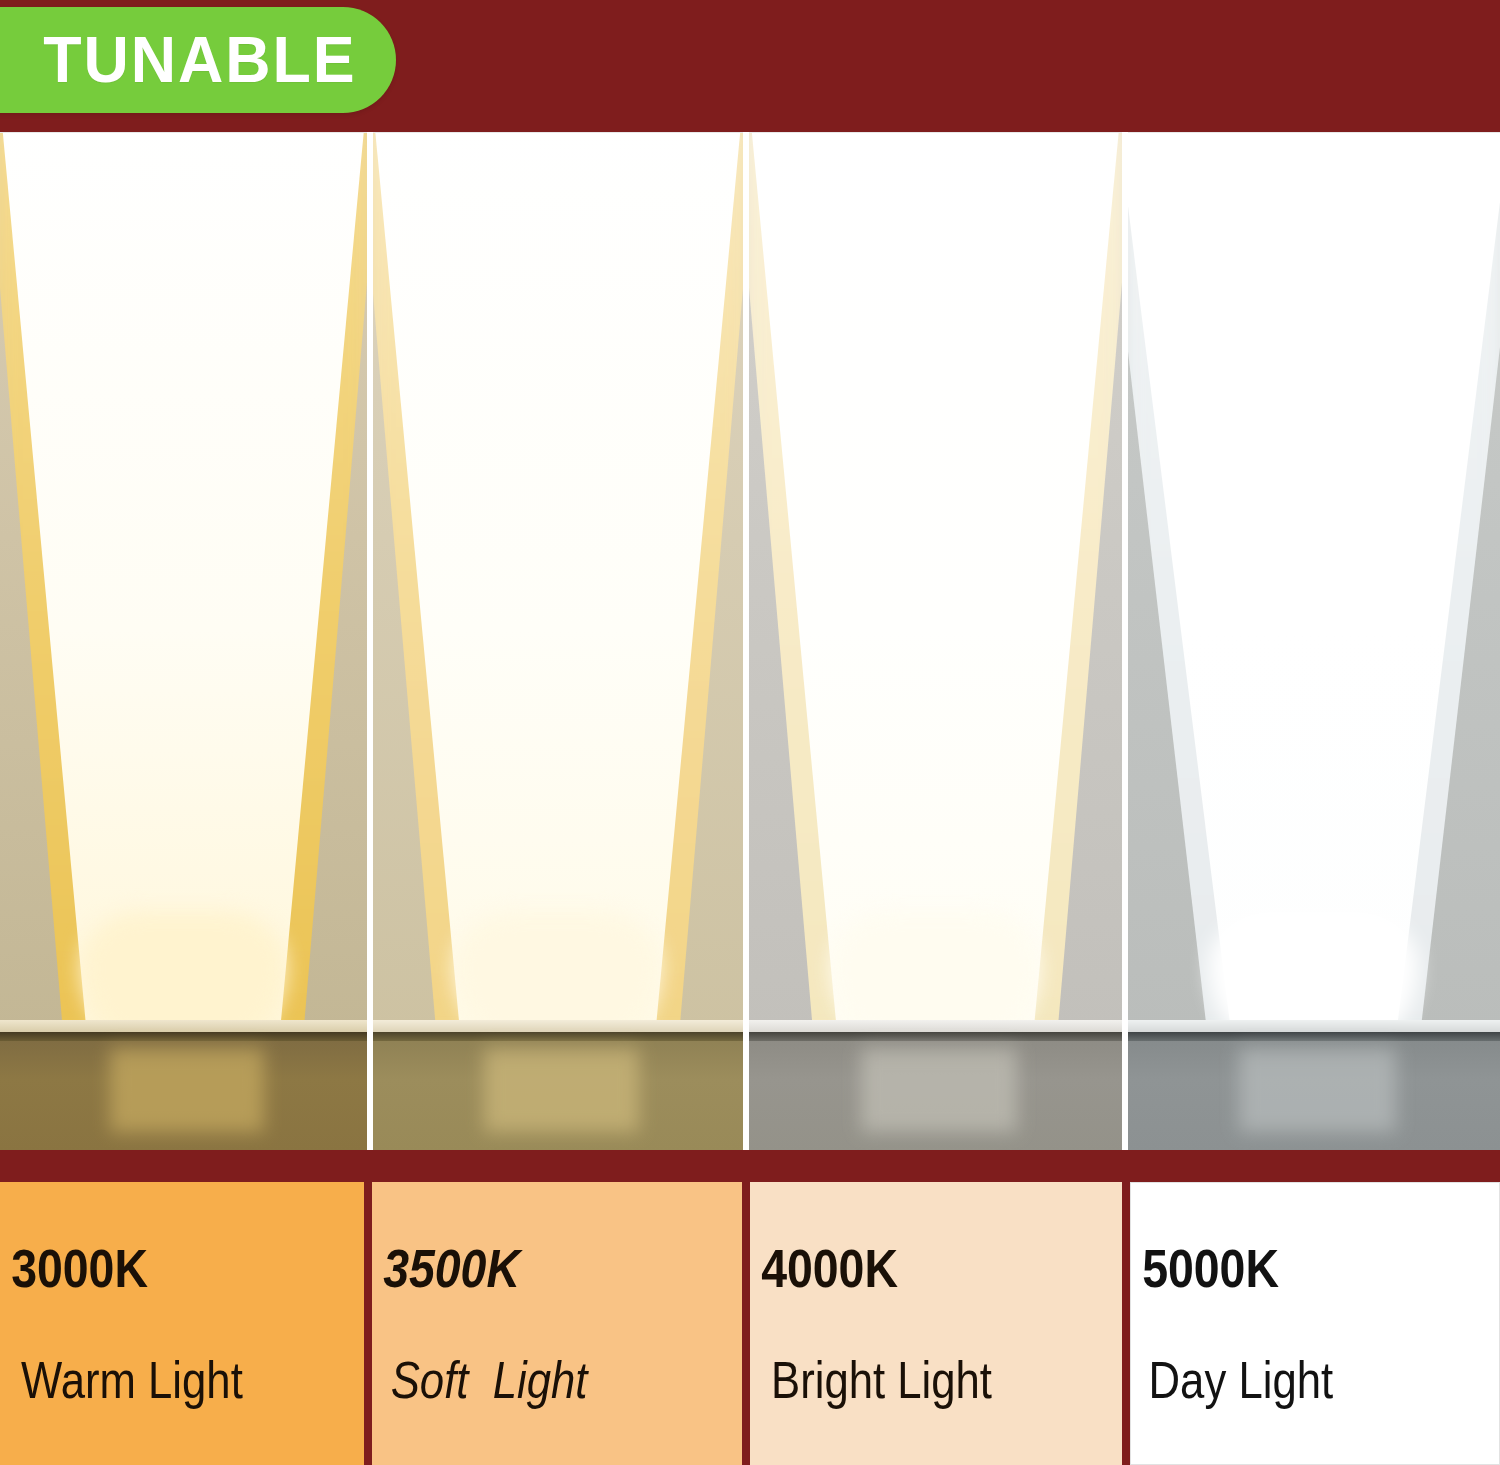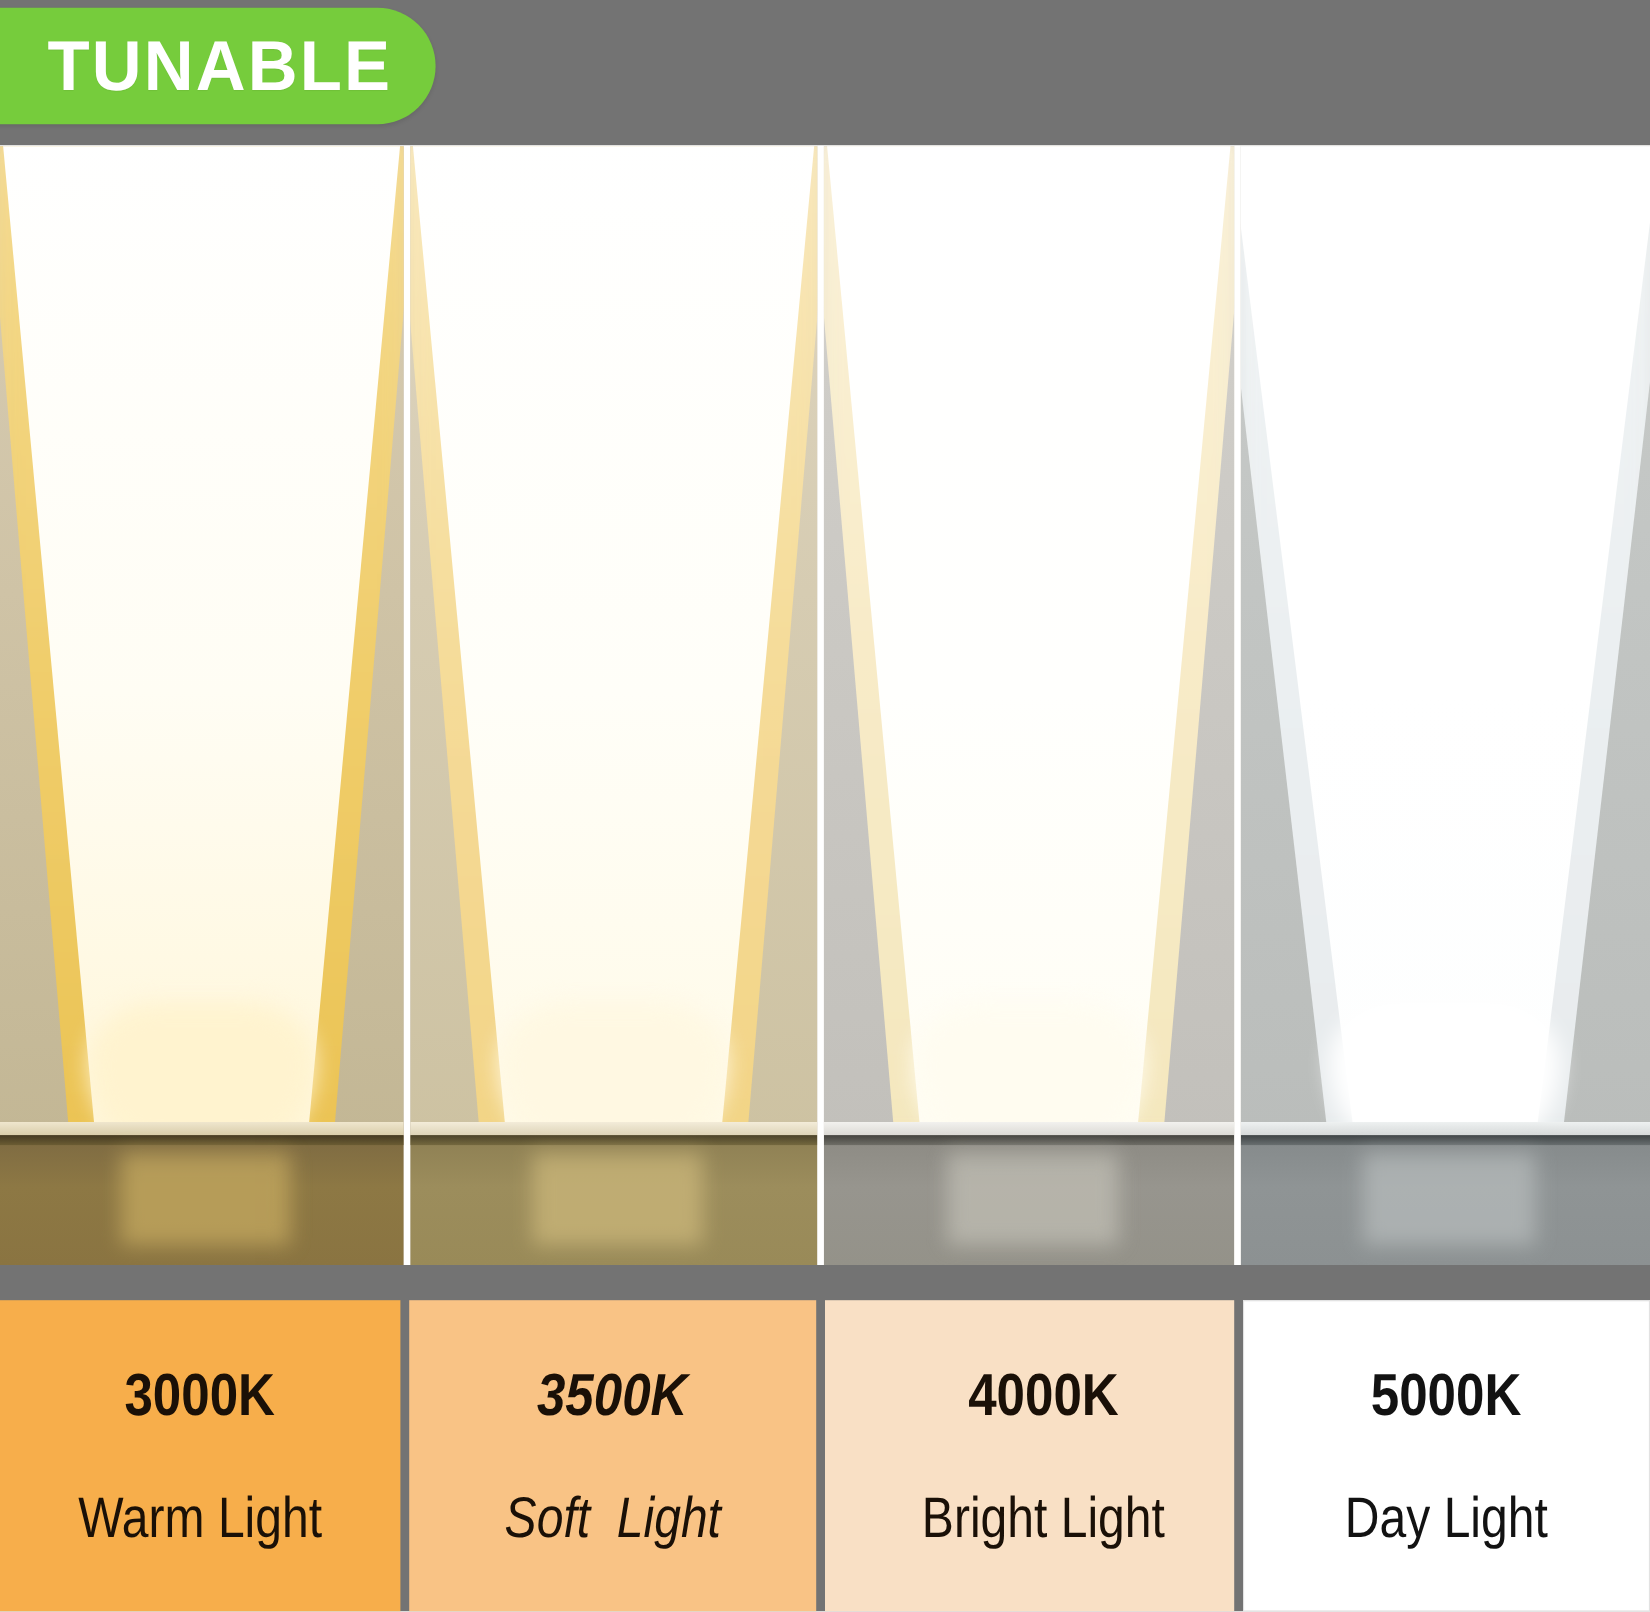--- a/index.html
+++ b/index.html
@@ -8,21 +8,21 @@
     height: 1465px;
     background: #ffffff;
     font-family: "Liberation Sans", sans-serif;
     overflow: hidden;
   }
 
   #stage {
     position: relative;
     width: 1500px;
     height: 1465px;
-    background: #737373;
+    background: #7f1d1d;
   }
 
   
   #tunable-badge {
     position: absolute;
     left: -30px;
     top: 7px;
     width: 426px;
     height: 106px;
     background: #76cc3c;
@@ -183,21 +183,21 @@
     top: 1182px;
     width: 1500px;
     height: 283px;
     display: flex;
   }
   .swatch {
     position: relative;
     height: 283px;
     display: flex;
     flex-direction: column;
-    align-items: center;
+    align-items: flex-start;
     justify-content: center;
     gap: 32px;
   }
   .s1 { width: 364px; margin-right: 8px; }
   .s2 { width: 370px; margin-right: 8px; }
   .s3 { width: 372px; margin-right: 8px; }
   .s4 { width: 370px; }
 
   .swatch-temp {
     font-size: 54px;
@@ -298,21 +298,21 @@
     <div class="swatch s1" style="background:#F7AE4B;">
       <div class="swatch-temp">3000K</div>
       <div class="swatch-desc">Warm Light</div>
     </div>
 
     <div class="swatch s2" style="background:#F9C385;font-style:italic;">
       <div class="swatch-temp">3500K</div>
       <div class="swatch-desc">Soft  Light</div>
     </div>
 
-    <div class="swatch s3" style="background:#F9E0C5;padding-left:25px;">
+    <div class="swatch s3" style="background:#F9E0C5;">
       <div class="swatch-temp">4000K</div>
       <div class="swatch-desc">Bright Light</div>
     </div>
 
     <div class="swatch s4" style="background:#FFFFFF; border:1px solid #E2E2E2;">
       <div class="swatch-temp">5000K</div>
       <div class="swatch-desc">Day Light</div>
     </div>
 
   </div>

